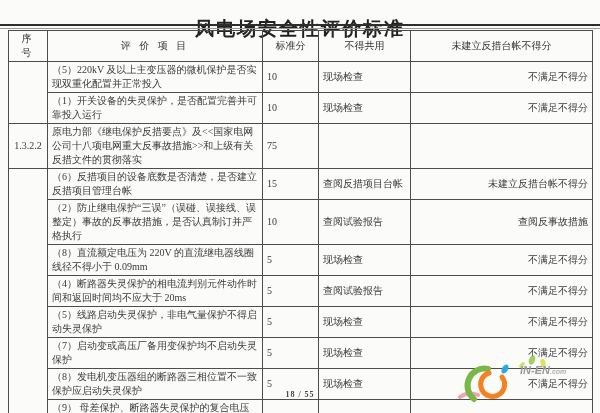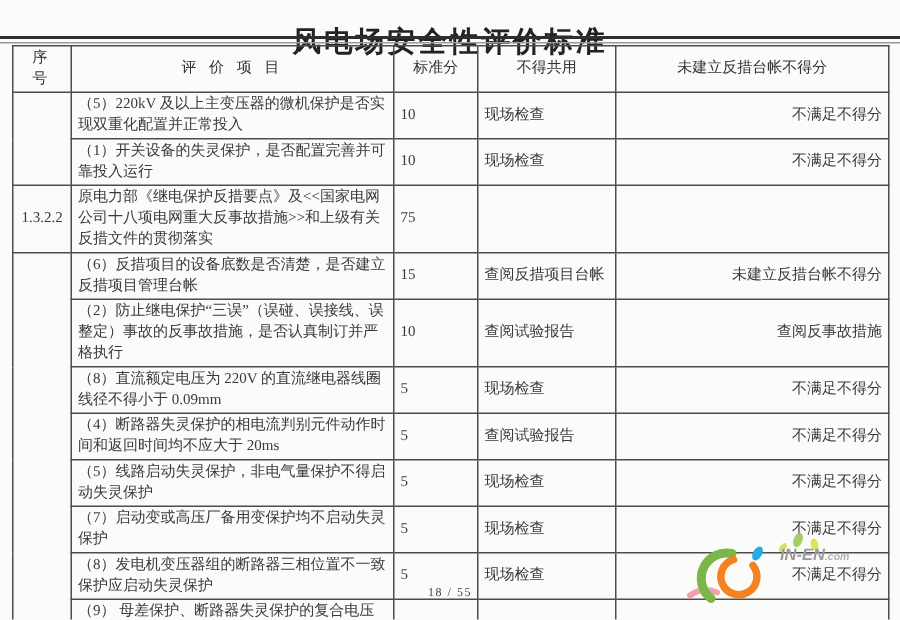--- a/index.html
+++ b/index.html
@@ -33,21 +33,21 @@
   col.c-method{width:92px;}
   col.c-criteria{width:182px;}
   th.hdr{text-align:center;letter-spacing:3px;color:#333;}
   td.seq{text-align:center;letter-spacing:0;}
   td.item{text-align:left;}
   td.score{text-align:left;}
   td.method{text-align:left;}
   td.criteria{text-align:right;padding-left:8px;}
   .footer-page{
     position:absolute;left:0;top:390px;width:600px;text-align:center;
-    font-size:8px;font-weight:normal;color:#444;letter-spacing:1px;
+    font-size:8px;font-weight:bold;color:#444;letter-spacing:1px;
   }
   .watermark{
     position:absolute;right:2px;bottom:2px;width:140px;height:56px;
     pointer-events:none;
   }
   .wm-text-top{
     position:absolute;left:62px;top:9px;
     font-family:"Liberation Sans","DejaVu Sans",sans-serif;
     font-style:italic;font-weight:bold;font-size:11px;color:#9b9b9b;
   }

